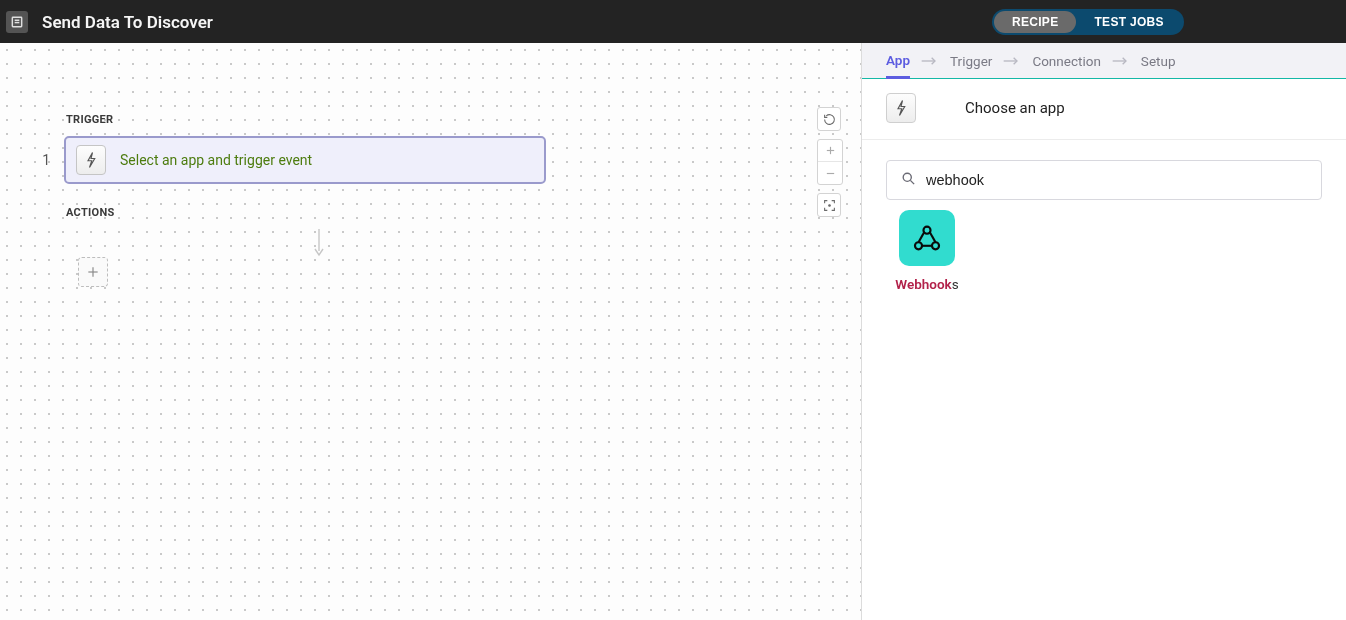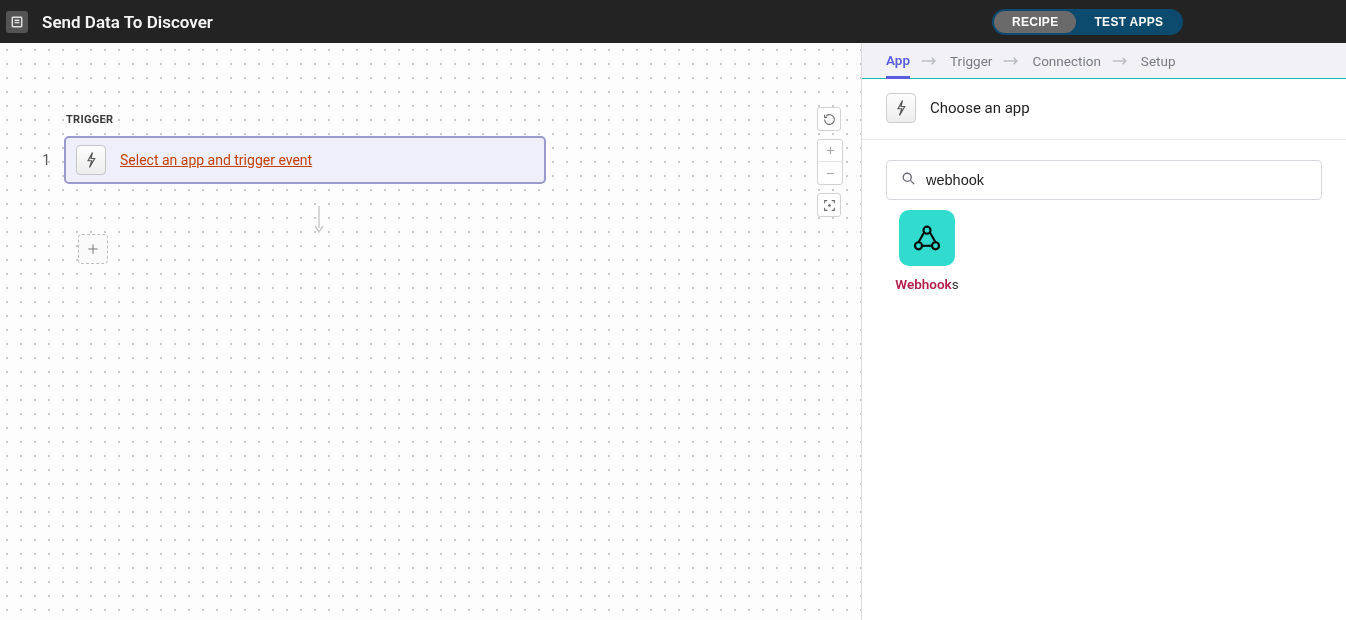--- a/index.html
+++ b/index.html
@@ -126,22 +126,21 @@
       height: 30px;
       border: 1px solid #c5c5c5;
       border-radius: 4px;
       background: linear-gradient(#fdfdfd, #ededed);
       display: flex;
       align-items: center;
       justify-content: center;
     }
     .step-text {
       font-size: 14px;
-      color: #c2410c;
-      text-decoration: underline;
+      color: #4d7c0f;
     }
     .actions-section {
       margin-left: 26px;
     }
     .connector-line {
       margin-left: 25px;
       height: 28px;
       display: flex;
       flex-direction: column;
       align-items: center;
@@ -253,20 +252,21 @@
       border: 1px solid #cfcfcf;
       border-radius: 4px;
       background: linear-gradient(#fdfdfd, #ededed);
       display: flex;
       align-items: center;
       justify-content: center;
     }
     .choose-text {
       font-size: 15px;
       color: #222;
+      margin-left: 35px;
     }
     .search-wrap {
       padding: 20px 24px 4px 24px;
     }
     .search-box {
       height: 40px;
       border: 1px solid #d8d8de;
       border-radius: 4px;
       display: flex;
       align-items: center;
@@ -334,41 +334,42 @@
         <rect x="4" y="4" width="16" height="16" rx="1"></rect>
         <line x1="8" y1="9" x2="16" y2="9"></line>
         <line x1="8" y1="13" x2="16" y2="13"></line>
       </svg>
     </div>
     <div class="header-title">Send Data To Discover</div>
   </div>
   <div class="header-right-space">
     <div class="header-toggle">
       <button class="active">RECIPE</button>
-      <button>TEST APPS</button>
+      <button>TEST JOBS</button>
     </div>
   </div>
 </div>
 
 <div class="content">
 
   <div class="canvas-area">
     <div class="canvas-inner">
       <div class="section-label">TRIGGER</div>
       <div class="step-row">
         <div class="step-number">1</div>
         <div class="step-card">
           <div class="step-icon-box">
             <svg width="14" height="18" viewBox="0 0 16 24" fill="none" stroke="#555" stroke-width="1.5">
               <path d="M10 2 L4 13 L9 13 L6 22 L13 10 L8 10 Z"></path>
             </svg>
           </div>
           <div class="step-text">Select an app and trigger event</div>
         </div>
       </div>
+      <div class="section-label">ACTIONS</div>
       <div class="actions-section">
         <div class="connector-line">
           <svg width="10" height="28" viewBox="0 0 10 28">
             <line x1="5" y1="0" x2="5" y2="22" stroke="#c6c6c6" stroke-width="1.4"></line>
             <path d="M1 20 L5 26 L9 20" fill="none" stroke="#c6c6c6" stroke-width="1.4"></path>
           </svg>
         </div>
         <div class="add-action">
           <svg width="14" height="14" viewBox="0 0 24 24" stroke="#888" stroke-width="2">
             <line x1="12" y1="4" x2="12" y2="20"></line>

